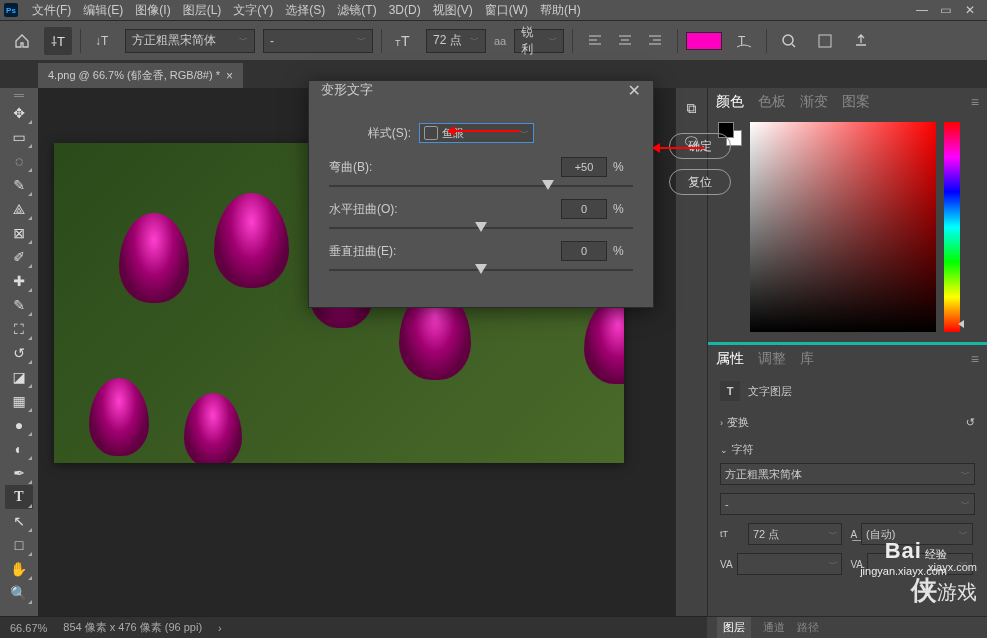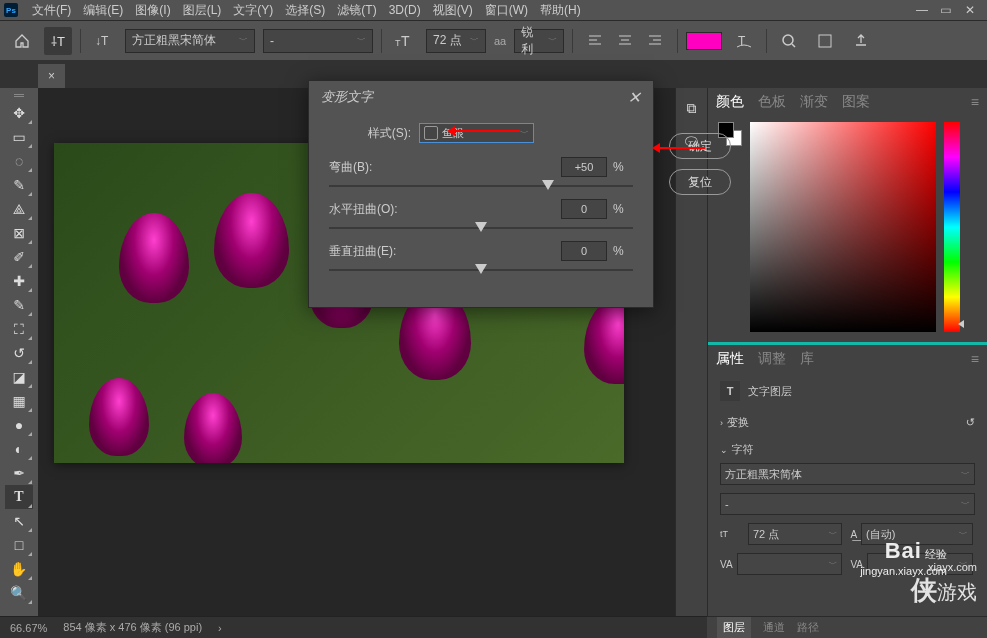--- a/index.html
+++ b/index.html
@@ -47,21 +47,21 @@
 .tulip:nth-child(2){ width:75px;height:95px;left:160px;top:50px;}
 .tulip:nth-child(3){ width:65px;height:85px;left:255px;top:100px;}
 .tulip:nth-child(4){ width:72px;height:92px;left:345px;top:145px;}
 .tulip:nth-child(5){ width:70px;height:88px;left:445px;top:40px;}
 .tulip:nth-child(6){ width:68px;height:86px;left:530px;top:155px;}
 .tulip:nth-child(7){ width:60px;height:78px;left:35px;top:235px;}
 .tulip:nth-child(8){ width:58px;height:75px;left:130px;top:250px;}
 
 
 .dialog { position: absolute; left: 308px; top: 80px; width: 346px; background: #535353; border: 1px solid #2a2a2a; box-shadow: 0 4px 20px rgba(0,0,0,0.5); z-index: 10; }
-.dlg-title { height: 32px; display: flex; align-items: center; padding: 0 12px; font-size: 13px; font-style: italic; }
+.dlg-title { height: 32px; display: flex; padding: 0 12px; font-size: 13px; }
 .dlg-close { margin-left: auto; cursor: pointer; font-size: 16px; }
 .dlg-body { padding: 10px 20px 24px; }
 .dlg-row { display: flex; align-items: center; margin-bottom: 14px; gap: 8px; }
 .dlg-label { width: 82px; text-align: right; font-size: 12px; }
 .style-dd { width: 115px; height: 20px; background: #454545; border: 1px solid #4a90d9; display: flex; align-items: center; padding: 0 4px; gap: 4px; font-size: 11px; }
 .style-icon { width: 14px; height: 14px; border: 1px solid #999; border-radius: 2px; }
 .radio-row { display: flex; gap: 24px; padding-left: 40px; margin-bottom: 12px; color: #888; }
 .radio { display: flex; align-items: center; gap: 5px; }
 .radio input { accent-color: #999; }
 .radio.enabled { color: #ccc; }
@@ -226,20 +226,21 @@
     </div>
   <div class="opt-icon">
       <svg width="16" height="16">
         <path d="M8 2v8M5 5l3-3 3 3M3 12h10" stroke="#ccc" fill="none" stroke-width="1.3"></path>
       </svg>
     </div>
 </div>
 
 <div class="tabbar">
   <div class="tab">
+    <span>4.png @ 66.7% (郁金香, RGB/8#) *</span>
     <span class="tab-close">×</span>
   </div>
 </div>
 
 <div class="layout">
 
   <div class="toolbox">
     <div class="handle">
         <div></div>
         <div></div>

